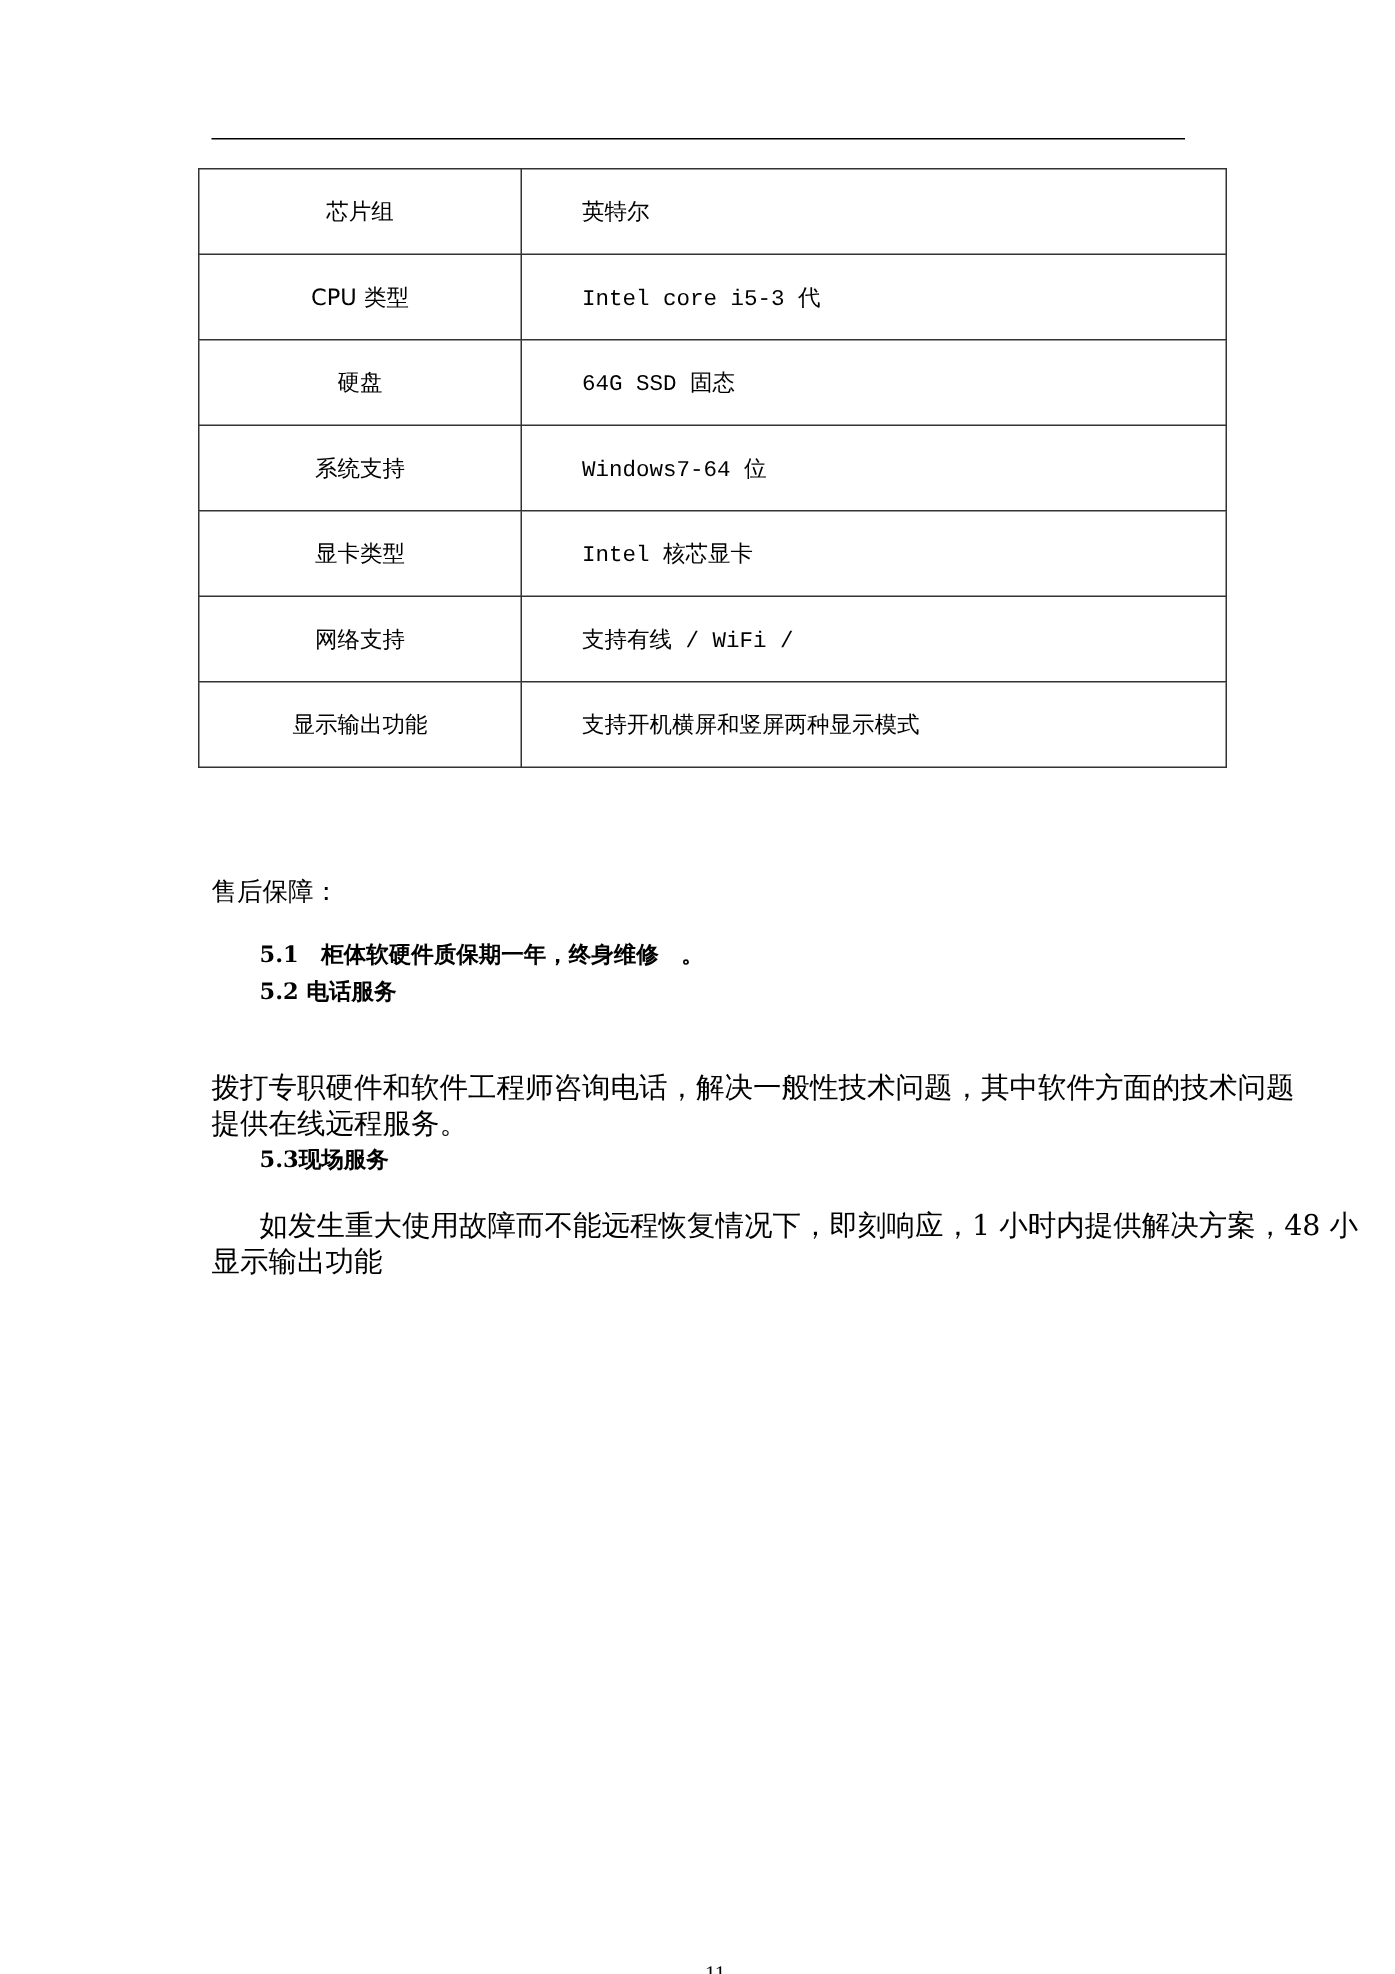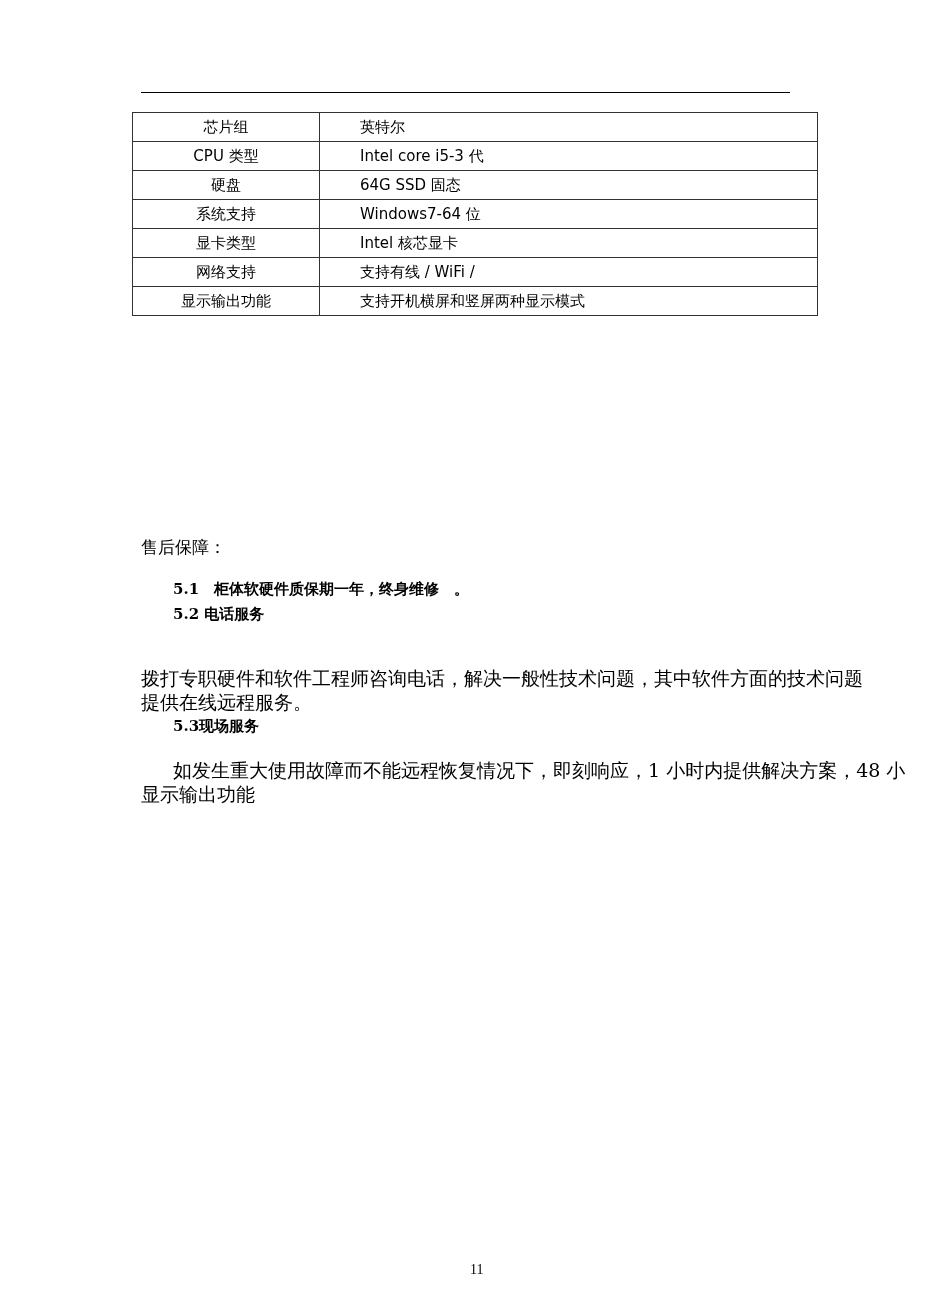--- a/index.html
+++ b/index.html
@@ -1,24 +1,24 @@
 <!DOCTYPE html>
 <html><head>
 <meta charset="utf-8">
 <style>
   html, body { margin:0; padding:0; background:#fff; }
   body { width:930px; height:1316px; position:relative; color:#000; }
   .hr { position:absolute; left:141px; top:92px; width:649px; height:0; border-top:1.5px solid #000; }
   table.spec { position:absolute; left:132px; top:112px; width:686px; border-collapse:collapse;
     font-family:"DejaVu Sans", sans-serif; font-size:15px; }
-  table.spec td { border:1px solid #333; height:28px; padding:0; vertical-align:middle; }
+  table.spec td { border:1px solid #333; height:28px; padding:14px; vertical-align:middle; }
   table.spec td.k { width:186px; text-align:center; }
-  table.spec td.v { padding-left:40px; }
+  table.spec td.v { padding-left:40px;font-family:Liberation Mono, monospace; }
   table.spec td.v2 { padding-left:8px; padding-right:6px; line-height:28px; text-indent:32px; }
-  .serif { font-family:"DejaVu Serif", "Liberation Serif", serif; }
+  .serif { font-family:"DejaVu Serif", "Liberation Serif", serif;margin-top:47px; }
   .t { position:absolute; white-space:nowrap; }
   .h1 { left:141px; top:536px; font-size:17px; }
   .b { font-weight:bold; font-size:15px; }
   .p { font-size:19px; line-height:24px; }
   .pg { position:absolute; left:470px; top:1262px; font-size:14px;font-family:Liberation Serif, serif; }
 </style>
 </head>
 <body>
 
 <div class="hr"></div>

